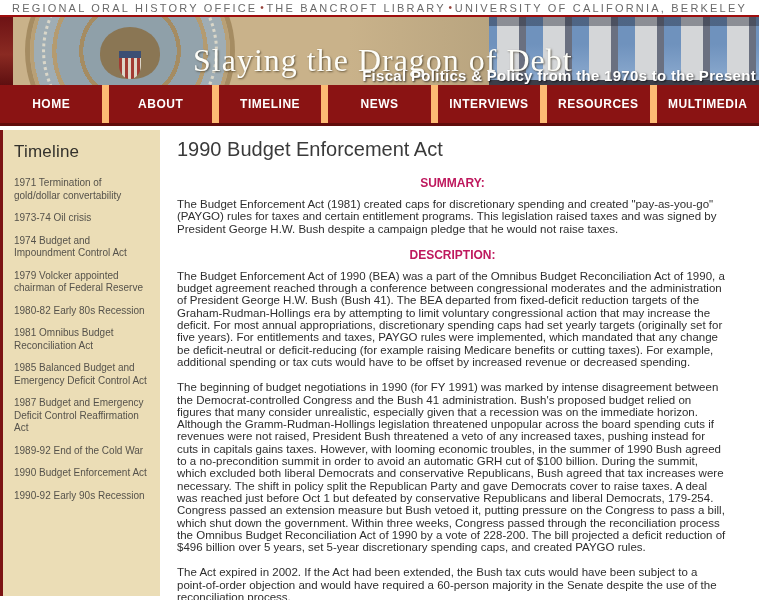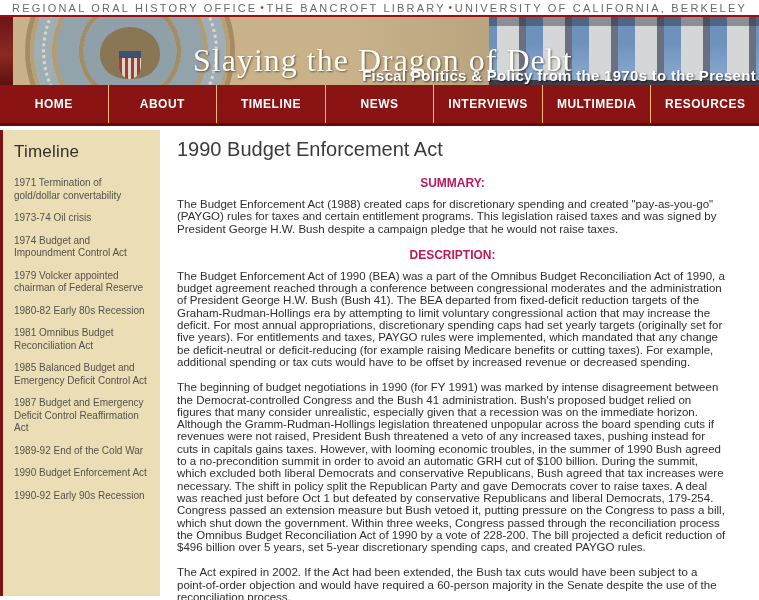--- a/index.html
+++ b/index.html
@@ -66,21 +66,21 @@
   }
 
   
   .nav {
     height:41px; background:#8a1313; display:flex;
     border-bottom:3px solid #610d0c;
   }
   .nav-item {
     flex:1; color:#fff; font-size:12px; font-weight:bold; letter-spacing:.5px;
     display:flex; align-items:center; justify-content:center;
-    border-left:1px solid #fdba74; cursor:pointer;
+    border-left:7px solid #fdba74; cursor:pointer;
   }
   .nav-item:first-child { border-left:none; }
 
   
   .content-row { display:flex; height:470px; }
   .sidebar {
     width:160px; min-width:160px; background:#ebddb6; border-left:3px solid #7c1414;
     margin-top:4px; padding:12px 10px 10px 11px; color:#55524b;
   }
   .sidebar-heading { font-size:17px; color:#33312c; margin-bottom:15px; letter-spacing:.2px; }
@@ -114,22 +114,22 @@
   <div class="banner-title">Slaying the Dragon of Debt</div>
   <div class="banner-subtitle">Fiscal Politics &amp; Policy from the 1970s to the Present</div>
 </div>
 
 <div class="nav">
   <div class="nav-item">HOME</div>
   <div class="nav-item">ABOUT</div>
   <div class="nav-item">TIMELINE</div>
   <div class="nav-item">NEWS</div>
   <div class="nav-item">INTERVIEWS</div>
+  <div class="nav-item">RESOURCES</div>
   <div class="nav-item">MULTIMEDIA</div>
-  <div class="nav-item">RESOURCES</div>
 </div>
 
 <div class="content-row">
 
   <div class="sidebar">
     <div class="sidebar-heading">Timeline</div>
     <div class="timeline-item">1971 Termination of gold/dollar convertability</div>
     <div class="timeline-item">1973-74 Oil crisis</div>
     <div class="timeline-item">1974 Budget and Impoundment Control Act</div>
     <div class="timeline-item">1979 Volcker appointed chairman of Federal Reserve</div>
@@ -140,21 +140,21 @@
     <div class="timeline-item">1989-92 End of the Cold War</div>
     <div class="timeline-item">1990 Budget Enforcement Act</div>
     <div class="timeline-item">1990-92 Early 90s Recession</div>
 
   </div>
 
   <div class="main">
     <h1 class="page-title">1990 Budget Enforcement Act</h1>
 
     <div class="section-label">SUMMARY:</div>
-    <p>The Budget Enforcement Act (1988) created caps for discretionary spending and created "pay-as-you-go" (PAYGO) rules for taxes and certain entitlement programs. This legislation raised taxes and was signed by President George H.W. Bush despite a campaign pledge that he would not raise taxes.</p>
+    <p>The Budget Enforcement Act (1981) created caps for discretionary spending and created "pay-as-you-go" (PAYGO) rules for taxes and certain entitlement programs. This legislation raised taxes and was signed by President George H.W. Bush despite a campaign pledge that he would not raise taxes.</p>
 
     <div class="section-label">DESCRIPTION:</div>
     <p>The Budget Enforcement Act of 1990 (BEA) was a part of the Omnibus Budget Reconciliation Act of 1990, a budget agreement reached through a conference between congressional moderates and the administration of President George H.W. Bush (Bush 41). The BEA departed from fixed-deficit reduction targets of the Graham-Rudman-Hollings era by attempting to limit voluntary congressional action that may increase the deficit. For most annual appropriations, discretionary spending caps had set yearly targets (originally set for five years). For entitlements and taxes, PAYGO rules were implemented, which mandated that any change be deficit-neutral or deficit-reducing (for example raising Medicare benefits or cutting taxes). For example, additional spending or tax cuts would have to be offset by increased revenue or decreased spending.</p>
     <p>The beginning of budget negotiations in 1990 (for FY 1991) was marked by intense disagreement between the Democrat-controlled Congress and the Bush 41 administration. Bush's proposed budget relied on figures that many consider unrealistic, especially given that a recession was on the immediate horizon. Although the Gramm-Rudman-Hollings legislation threatened unpopular across the board spending cuts if revenues were not raised, President Bush threatened a veto of any increased taxes, pushing instead for cuts in capitals gains taxes. However, with looming economic troubles, in the summer of 1990 Bush agreed to a no-precondition summit in order to avoid an automatic GRH cut of $100 billion. During the summit, which excluded both liberal Democrats and conservative Republicans, Bush agreed that tax increases were necessary. The shift in policy split the Republican Party and gave Democrats cover to raise taxes. A deal was reached just before Oct 1 but defeated by conservative Republicans and liberal Democrats, 179-254. Congress passed an extension measure but Bush vetoed it, putting pressure on the Congress to pass a bill, which shut down the government. Within three weeks, Congress passed through the reconciliation process the Omnibus Budget Reconciliation Act of 1990 by a vote of 228-200. The bill projected a deficit reduction of $496 billion over 5 years, set 5-year discretionary spending caps, and created PAYGO rules.</p>
     <p>The Act expired in 2002. If the Act had been extended, the Bush tax cuts would have been subject to a point-of-order objection and would have required a 60-person majority in the Senate despite the use of the reconciliation process.</p>
 
   </div>
 
 </div>
 

